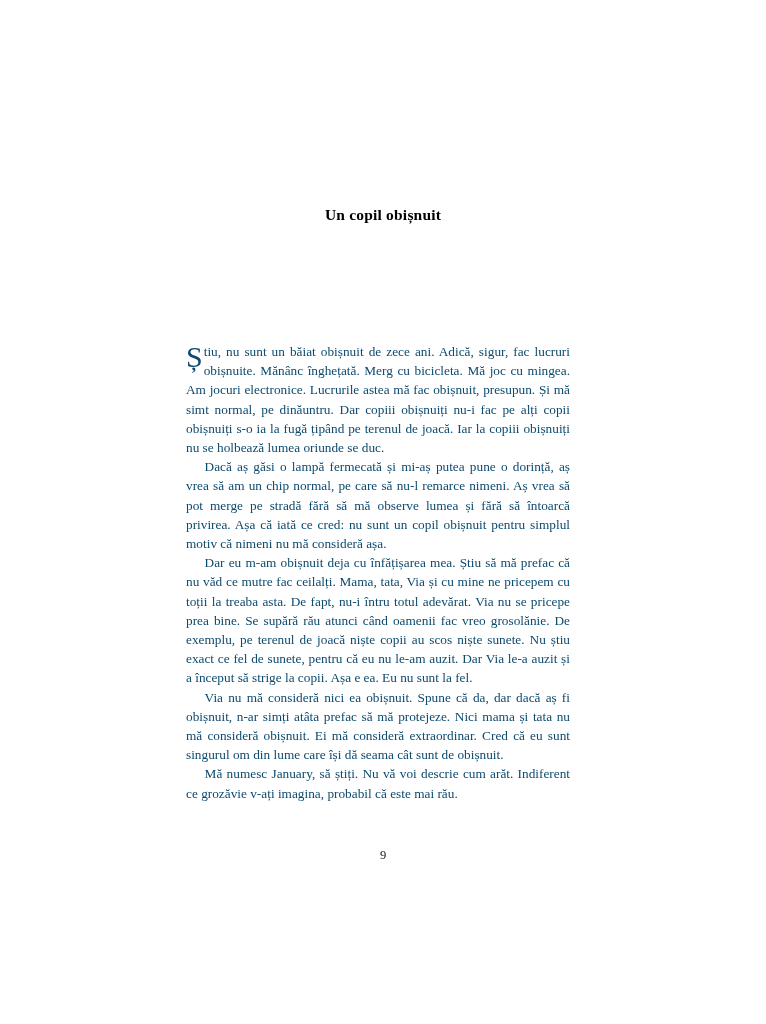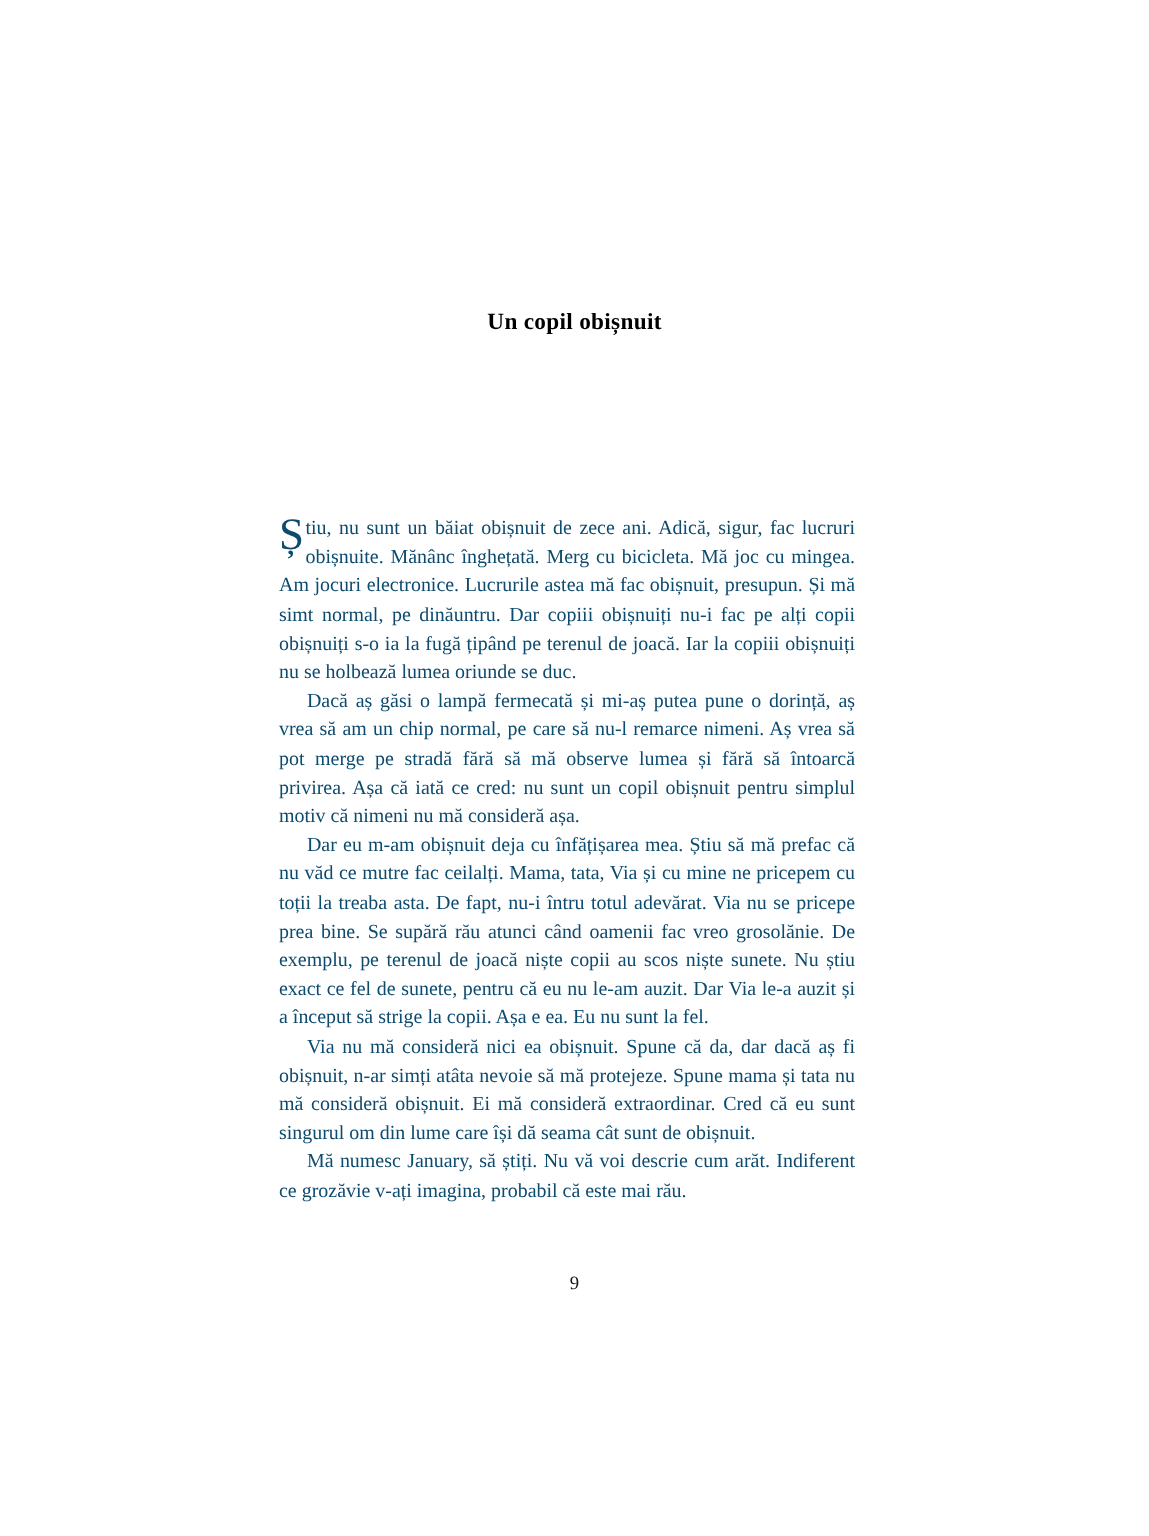--- a/index.html
+++ b/index.html
@@ -76,19 +76,19 @@
 <body>
 
 <div class="page">
 
   <h1 class="chapter-title">Un copil obișnuit</h1>
 
   <div class="body-text">
     <p class="first">Știu, nu sunt un băiat obișnuit de zece ani. Adică, sigur, fac lucruri obișnuite. Mănânc înghețată. Merg cu bicicleta. Mă joc cu mingea. Am jocuri electronice. Lucrurile astea mă fac obișnuit, presupun. Și mă simt normal, pe dinăuntru. Dar copiii obișnuiți nu-i fac pe alți copii obișnuiți s-o ia la fugă țipând pe terenul de joacă. Iar la copiii obișnuiți nu se holbează lumea oriunde se duc.</p>
     <p>Dacă aș găsi o lampă fermecată și mi-aș putea pune o dorință, aș vrea să am un chip normal, pe care să nu-l remarce nimeni. Aș vrea să pot merge pe stradă fără să mă observe lumea și fără să întoarcă privirea. Așa că iată ce cred: nu sunt un copil obișnuit pentru simplul motiv că nimeni nu mă consideră așa.</p>
     <p>Dar eu m-am obișnuit deja cu înfățișarea mea. Știu să mă prefac că nu văd ce mutre fac ceilalți. Mama, tata, Via și cu mine ne pricepem cu toții la treaba asta. De fapt, nu-i întru totul adevărat. Via nu se pricepe prea bine. Se supără rău atunci când oamenii fac vreo grosolănie. De exemplu, pe terenul de joacă niște copii au scos niște sunete. Nu știu exact ce fel de sunete, pentru că eu nu le-am auzit. Dar Via le-a auzit și a început să strige la copii. Așa e ea. Eu nu sunt la fel.</p>
-    <p>Via nu mă consideră nici ea obișnuit. Spune că da, dar dacă aș fi obișnuit, n-ar simți atâta nevoie să mă protejeze. Spune mama și tata nu mă consideră obișnuit. Ei mă consideră extraordinar. Cred că eu sunt singurul om din lume care își dă seama cât sunt de obișnuit.</p>
+    <p>Via nu mă consideră nici ea obișnuit. Spune că da, dar dacă aș fi obișnuit, n-ar simți atâta prefac să mă protejeze. Nici mama și tata nu mă consideră obișnuit. Ei mă consideră extraordinar. Cred că eu sunt singurul om din lume care își dă seama cât sunt de obișnuit.</p>
     <p>Mă numesc January, să știți. Nu vă voi descrie cum arăt. Indiferent ce grozăvie v-ați imagina, probabil că este mai rău.</p>
   </div>
 
   <div class="folio">9</div>
 
 </div>
 
 </body></html>

